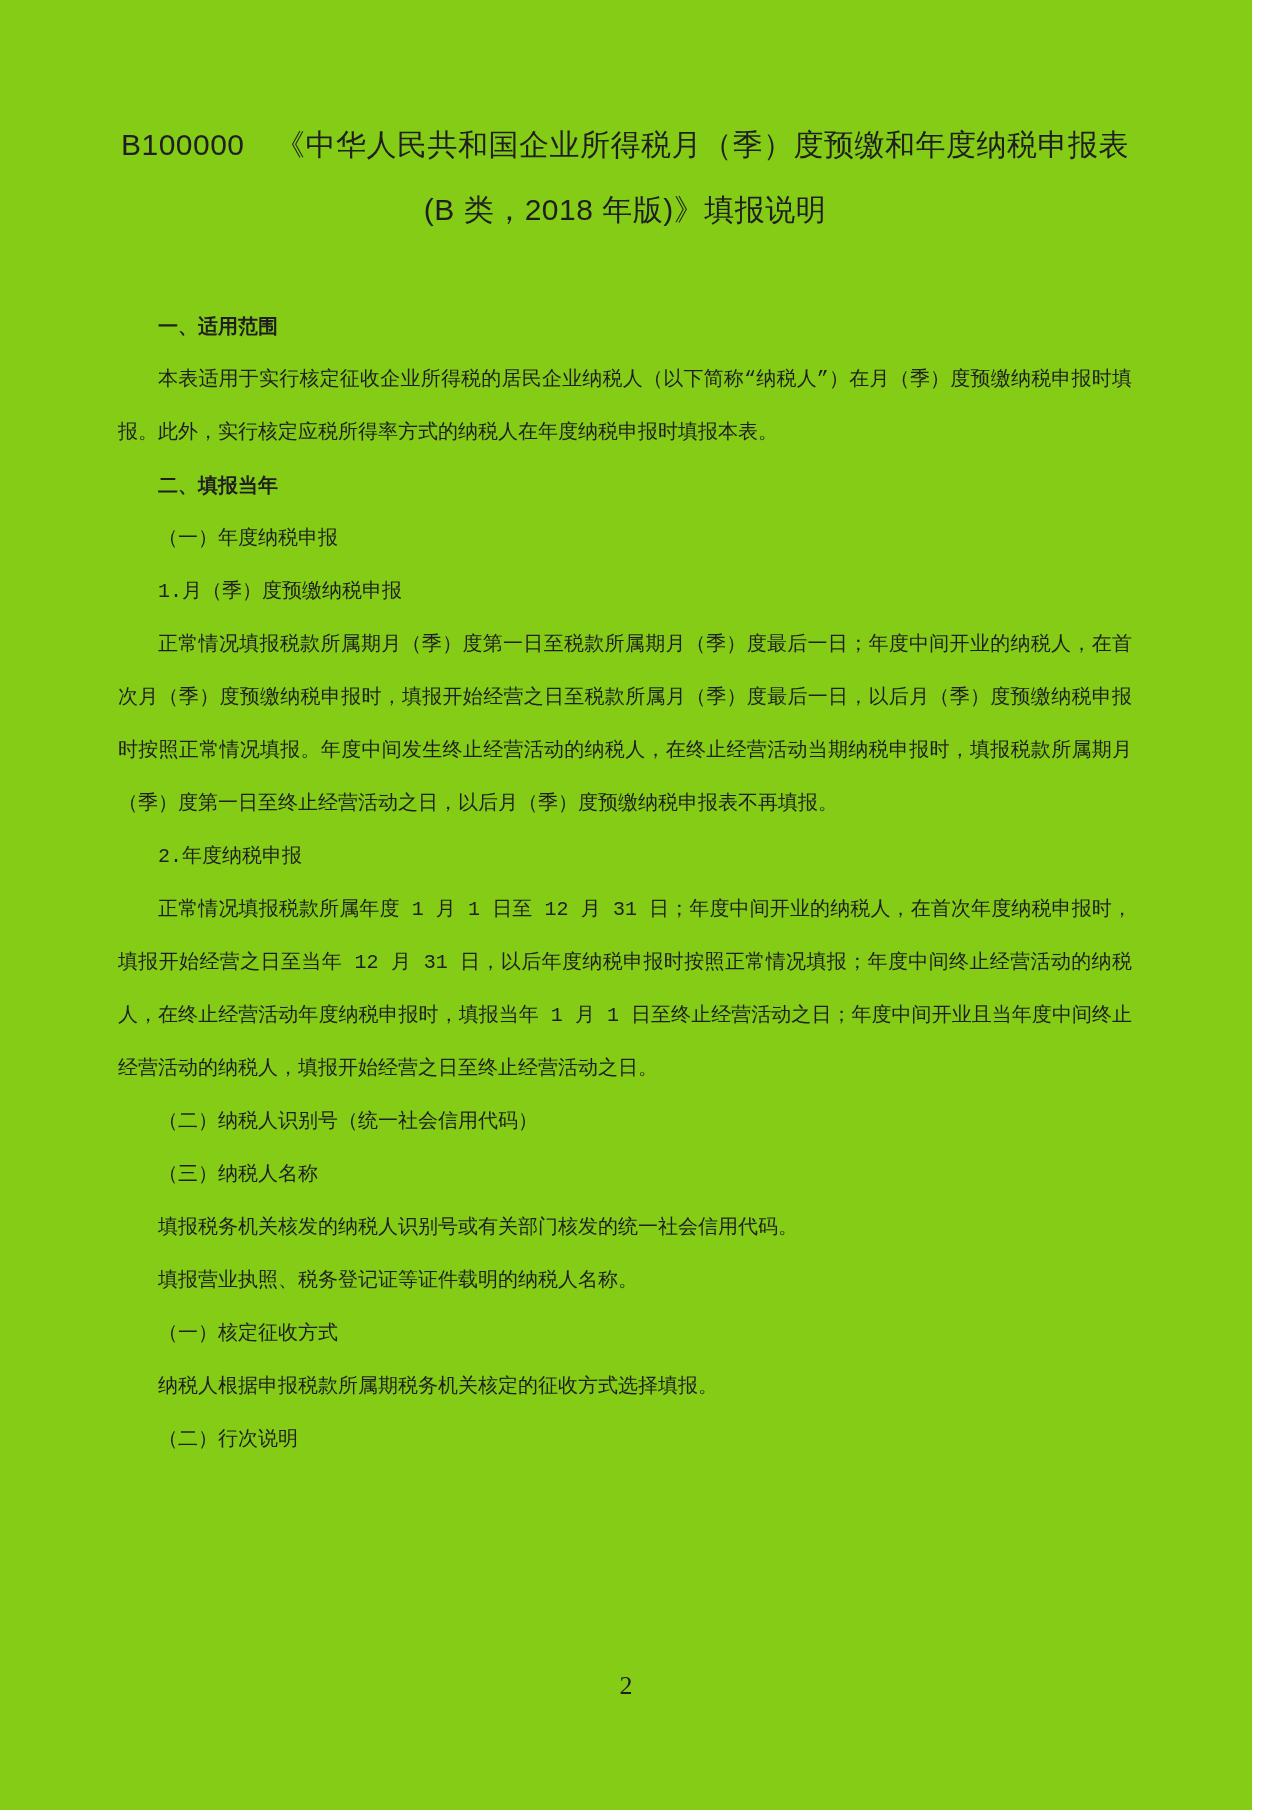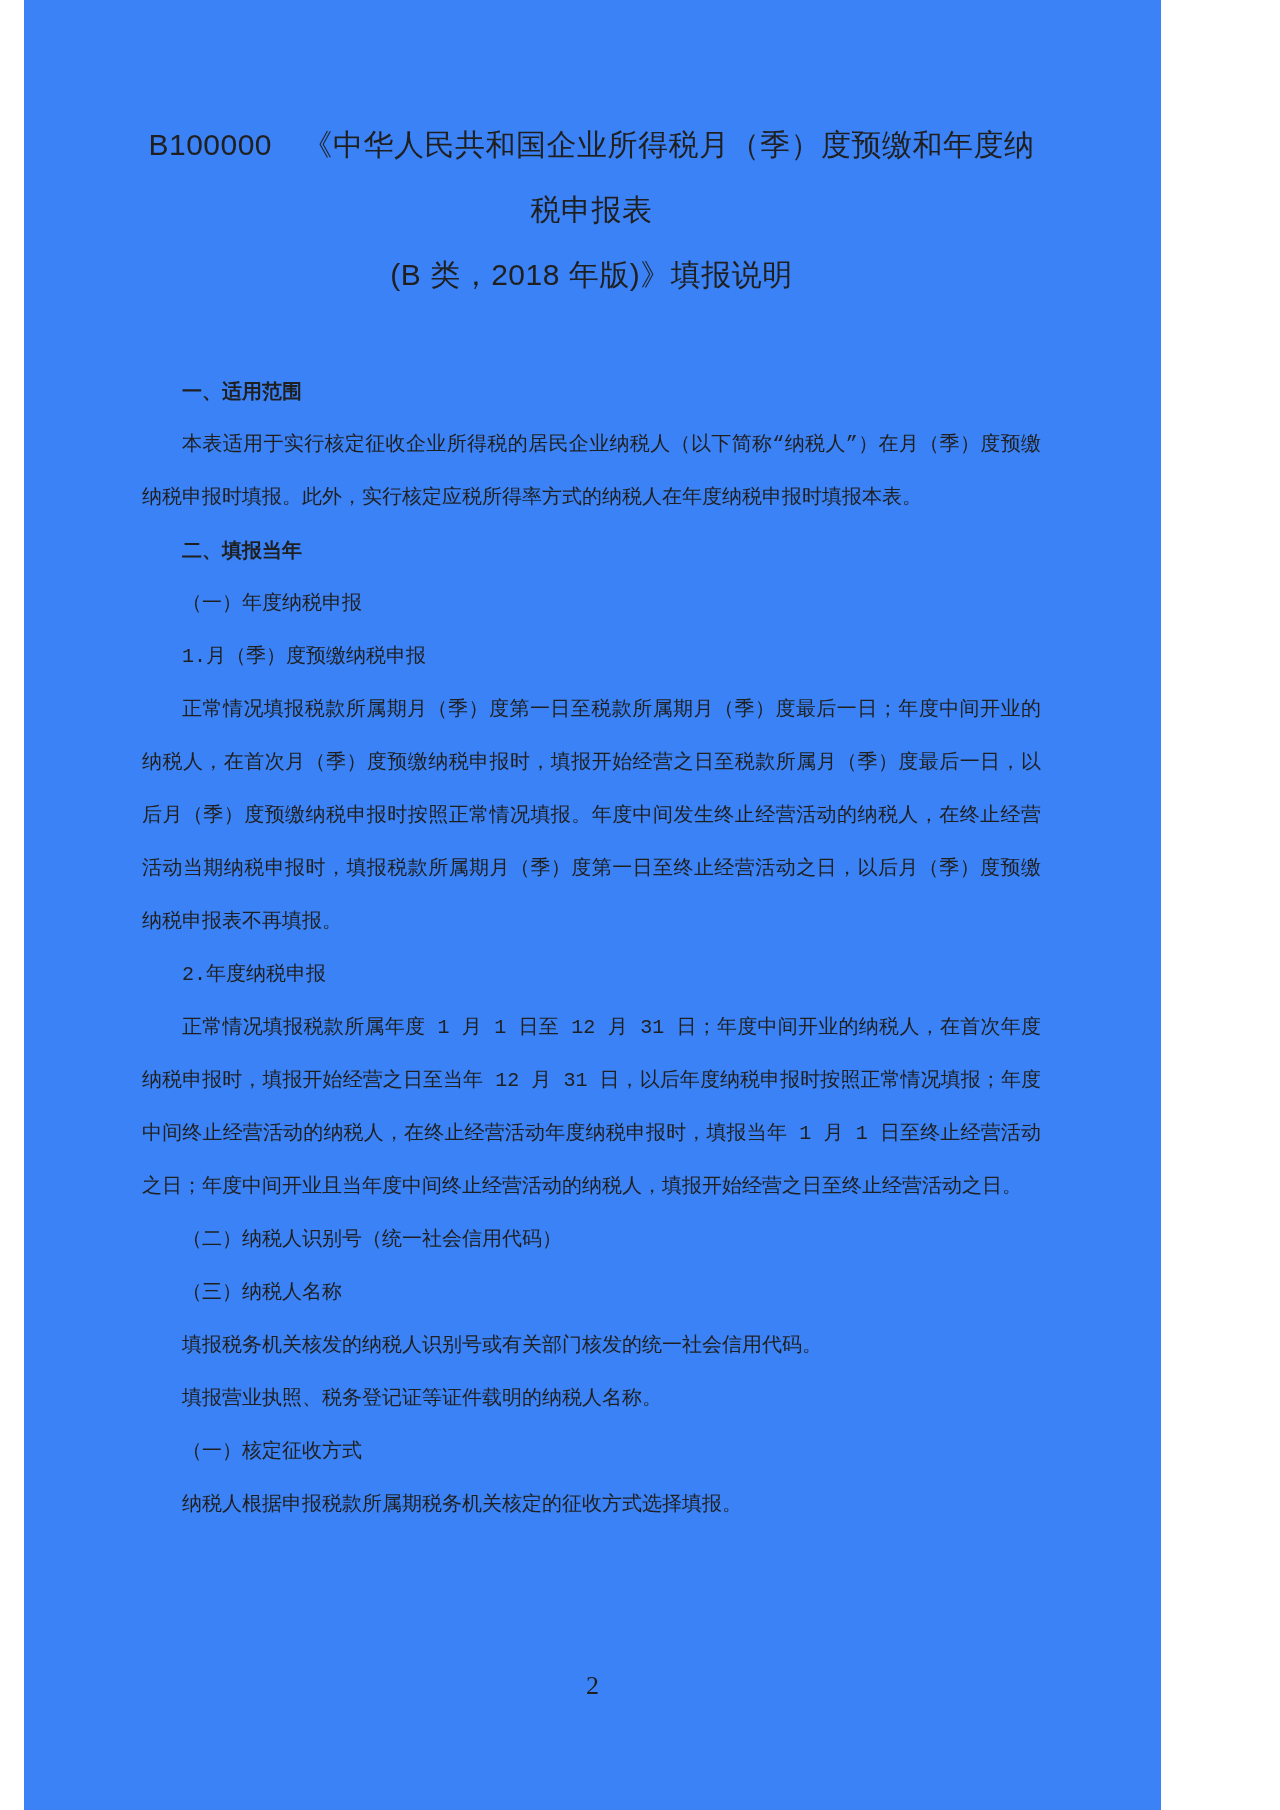--- a/index.html
+++ b/index.html
@@ -2,27 +2,26 @@
 <html><head>
 <meta charset="utf-8">
 <style>
   html, body {
     margin: 0;
     padding: 0;
     background: #ffffff;
   }
   .page {
     position: relative;
-    width: 1137px;
+    width: 1252px;
     height: 1810px;
-    background: #3b82f6;
+    background: #84cc16;
     color: #1a1a1a;
     font-family: "Liberation Serif", "DejaVu Serif", serif;
     overflow: hidden;
-    margin-left: 24px;
   }
   .content {
     padding: 0 120px 0 118px;
   }
   .title-block {
     margin-top: 112px;
     text-align: center;
     font-family: "Liberation Sans", "DejaVu Sans", sans-serif;
     font-weight: 400;
     font-size: 30px;
@@ -77,16 +76,17 @@
         <p class="body">1.月（季）度预缴纳税申报</p>
         <p class="body">正常情况填报税款所属期月（季）度第一日至税款所属期月（季）度最后一日；年度中间开业的纳税人，在首次月（季）度预缴纳税申报时，填报开始经营之日至税款所属月（季）度最后一日，以后月（季）度预缴纳税申报时按照正常情况填报。年度中间发生终止经营活动的纳税人，在终止经营活动当期纳税申报时，填报税款所属期月（季）度第一日至终止经营活动之日，以后月（季）度预缴纳税申报表不再填报。</p>
         <p class="body">2.年度纳税申报</p>
         <p class="body">正常情况填报税款所属年度 1 月 1 日至 12 月 31 日；年度中间开业的纳税人，在首次年度纳税申报时，填报开始经营之日至当年 12 月 31 日，以后年度纳税申报时按照正常情况填报；年度中间终止经营活动的纳税人，在终止经营活动年度纳税申报时，填报当年 1 月 1 日至终止经营活动之日；年度中间开业且当年度中间终止经营活动的纳税人，填报开始经营之日至终止经营活动之日。</p>
         <p class="body">（二）纳税人识别号（统一社会信用代码）</p>
         <p class="body">（三）纳税人名称</p>
         <p class="body">填报税务机关核发的纳税人识别号或有关部门核发的统一社会信用代码。</p>
         <p class="body">填报营业执照、税务登记证等证件载明的纳税人名称。</p>
         <p class="body">（一）核定征收方式</p>
         <p class="body">纳税人根据申报税款所属期税务机关核定的征收方式选择填报。</p>
+        <p class="body">（二）行次说明</p>
       </div>
   </div>
   <div class="page-number">2</div>
 </div>
 
 </body></html>

